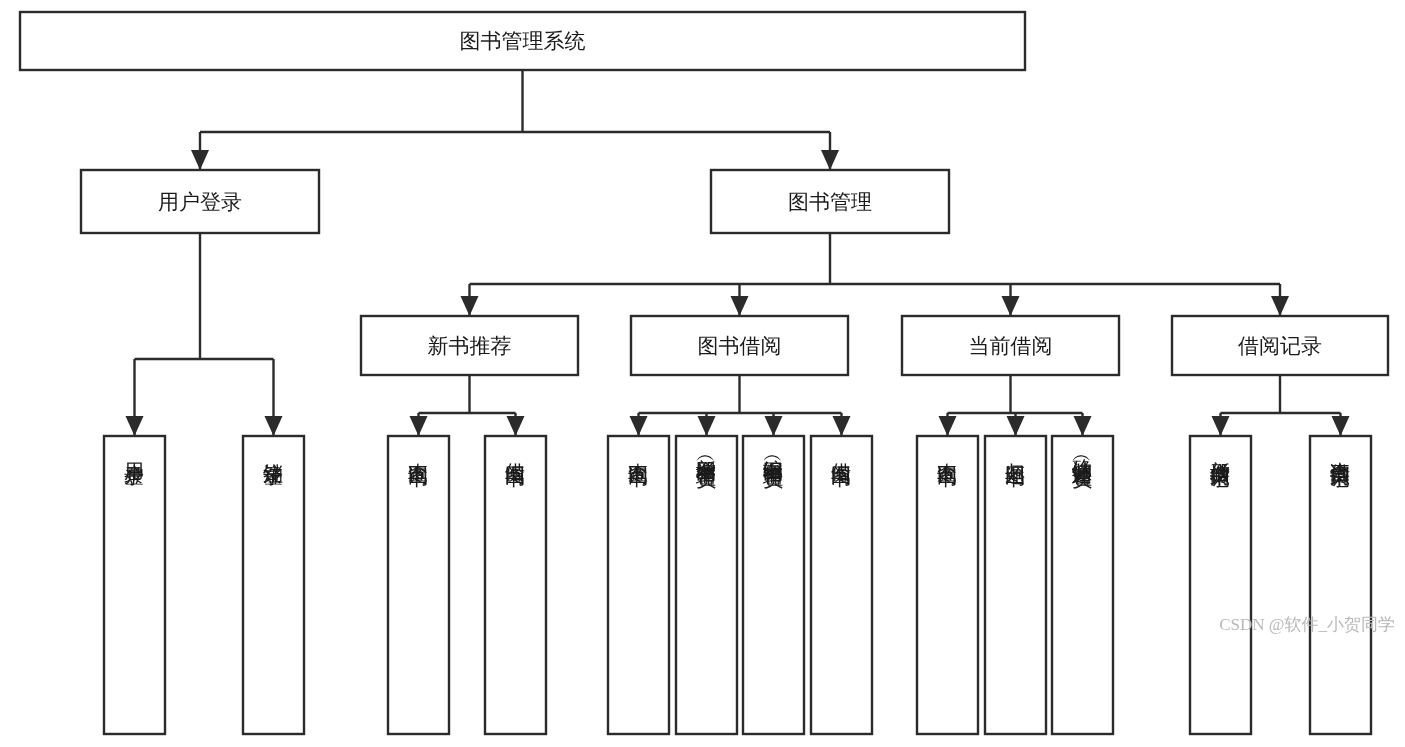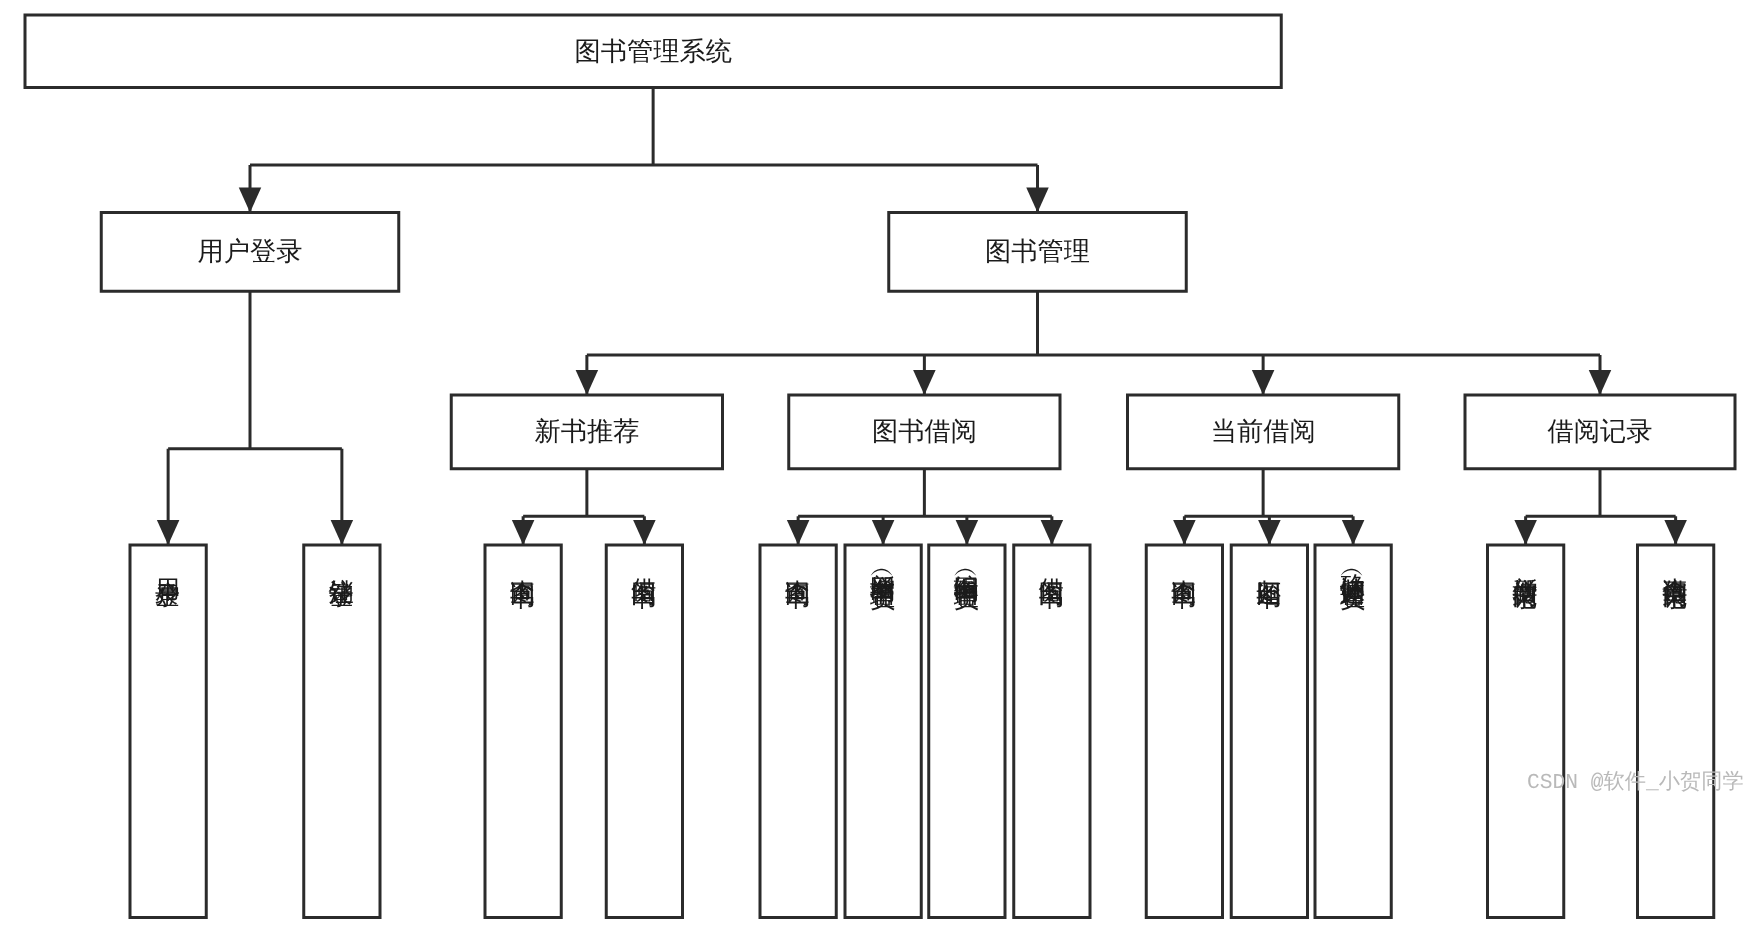--- a/index.html
+++ b/index.html
@@ -57,21 +57,21 @@
     writing-mode: vertical-rl;
     text-orientation: upright;
     letter-spacing: 1.5px;
     dominant-baseline: central;
     text-anchor: middle;
   }
   .watermark-text {
     position: absolute;
     right: 10px;
     bottom: 4px;
-    font-family: Liberation Mono, monospace;
+    font-family: Liberation Serif, serif;
     font-size: 17px;
     color: #b9b9b9;
     white-space: nowrap;
     user-select: none;
   }
 </style>
 </head>
 <body>
 
 <div id="diagram-root">

